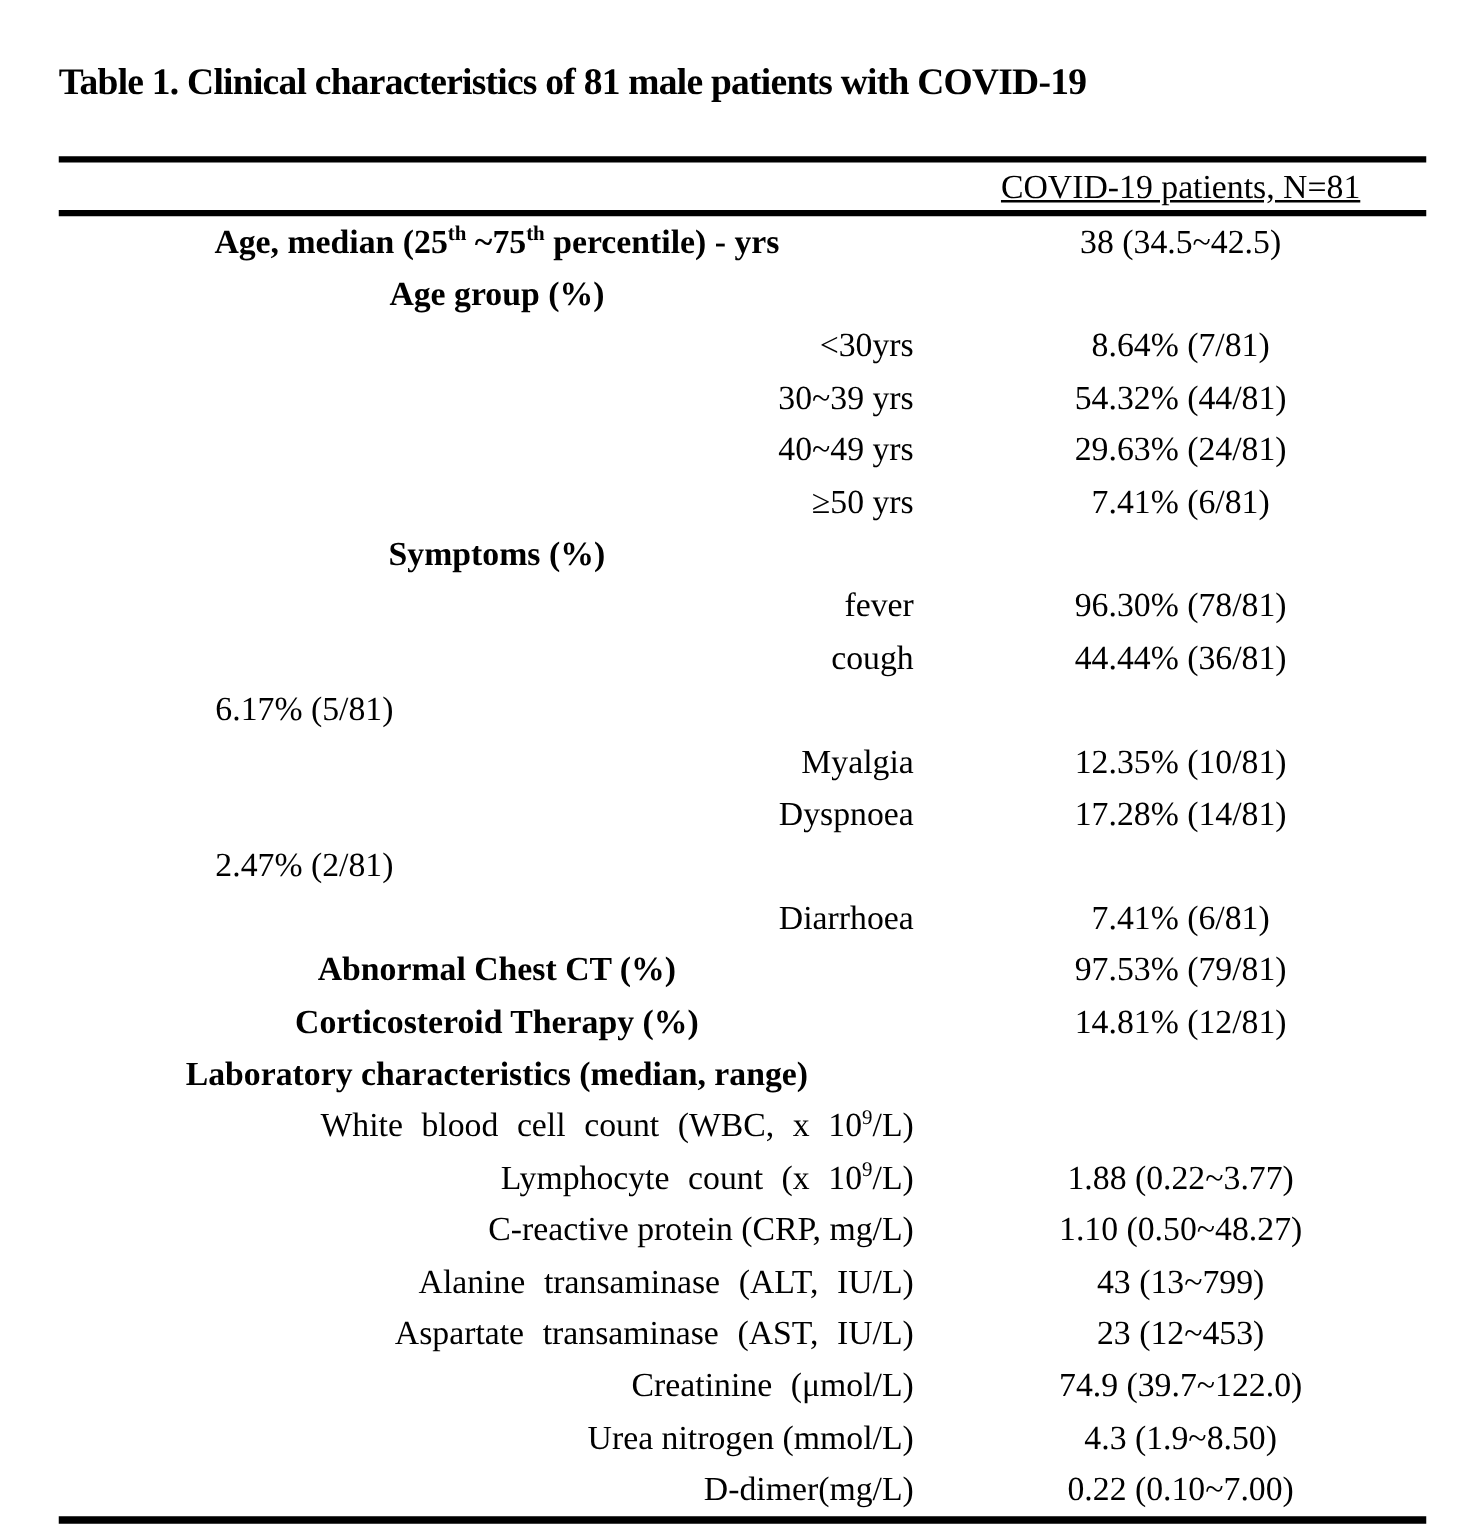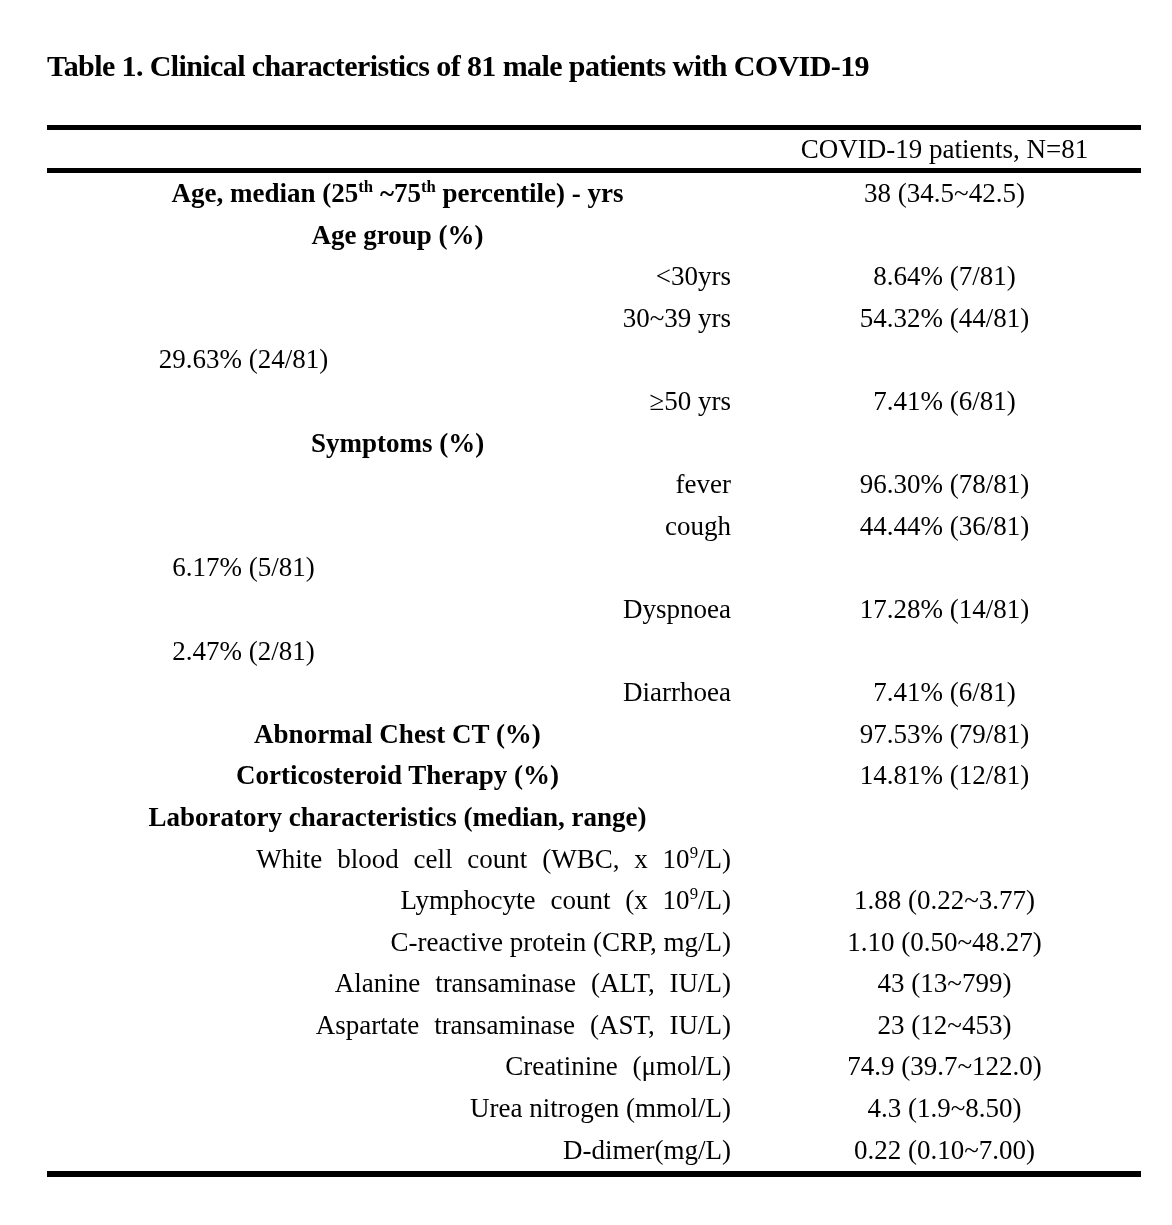--- a/index.html
+++ b/index.html
@@ -30,20 +30,21 @@
     width: 100%;
     background: #000000;
   }
   .rule-top, .rule-mid { height: 5px; }
   .rule-bottom { height: 6px; }
   .header-row {
     height: 38px;
     display: flex;
     align-items: center;
     font-size: 27px;
+    text-decoration: underline;
   }
   .row {
     height: 41.6px;
     display: flex;
     font-size: 27px;
     line-height: 41.6px;
   }
   .c1 { width: 701px; }
   .c2 { width: 393px; text-align: center; white-space: nowrap; }
   .c1.hdr { }
@@ -96,20 +97,21 @@
       <div class="c1 sub">&lt;30yrs</div>
       <div class="c2">8.64% (7/81)</div>
     </div>
 
     <div class="row">
       <div class="c1 sub">30~39 yrs</div>
       <div class="c2">54.32% (44/81)</div>
     </div>
 
     <div class="row">
+      <div class="c1 sub">40~49 yrs</div>
       <div class="c2">29.63% (24/81)</div>
     </div>
 
     <div class="row">
       <div class="c1 sub">≥50 yrs</div>
       <div class="c2">7.41% (6/81)</div>
     </div>
 
     <div class="row">
       <div class="c1 bold">Symptoms (%)</div>
@@ -123,20 +125,24 @@
 
     <div class="row">
       <div class="c1 sub">cough</div>
       <div class="c2">44.44% (36/81)</div>
     </div>
 
     <div class="row">
       <div class="c2">6.17% (5/81)</div>
     </div>
 
+    <div class="row">
+      <div class="c1 sub">Myalgia</div>
+      <div class="c2">12.35% (10/81)</div>
+    </div>
 
     <div class="row">
       <div class="c1 sub">Dyspnoea</div>
       <div class="c2">17.28% (14/81)</div>
     </div>
 
     <div class="row">
       <div class="c2">2.47% (2/81)</div>
     </div>
 

